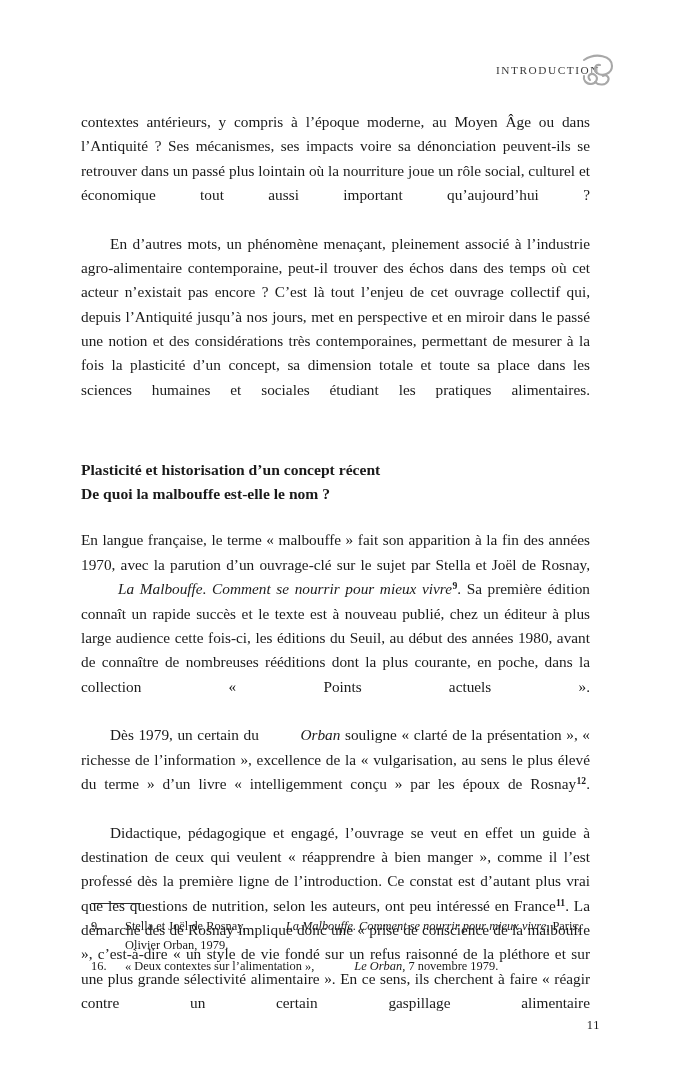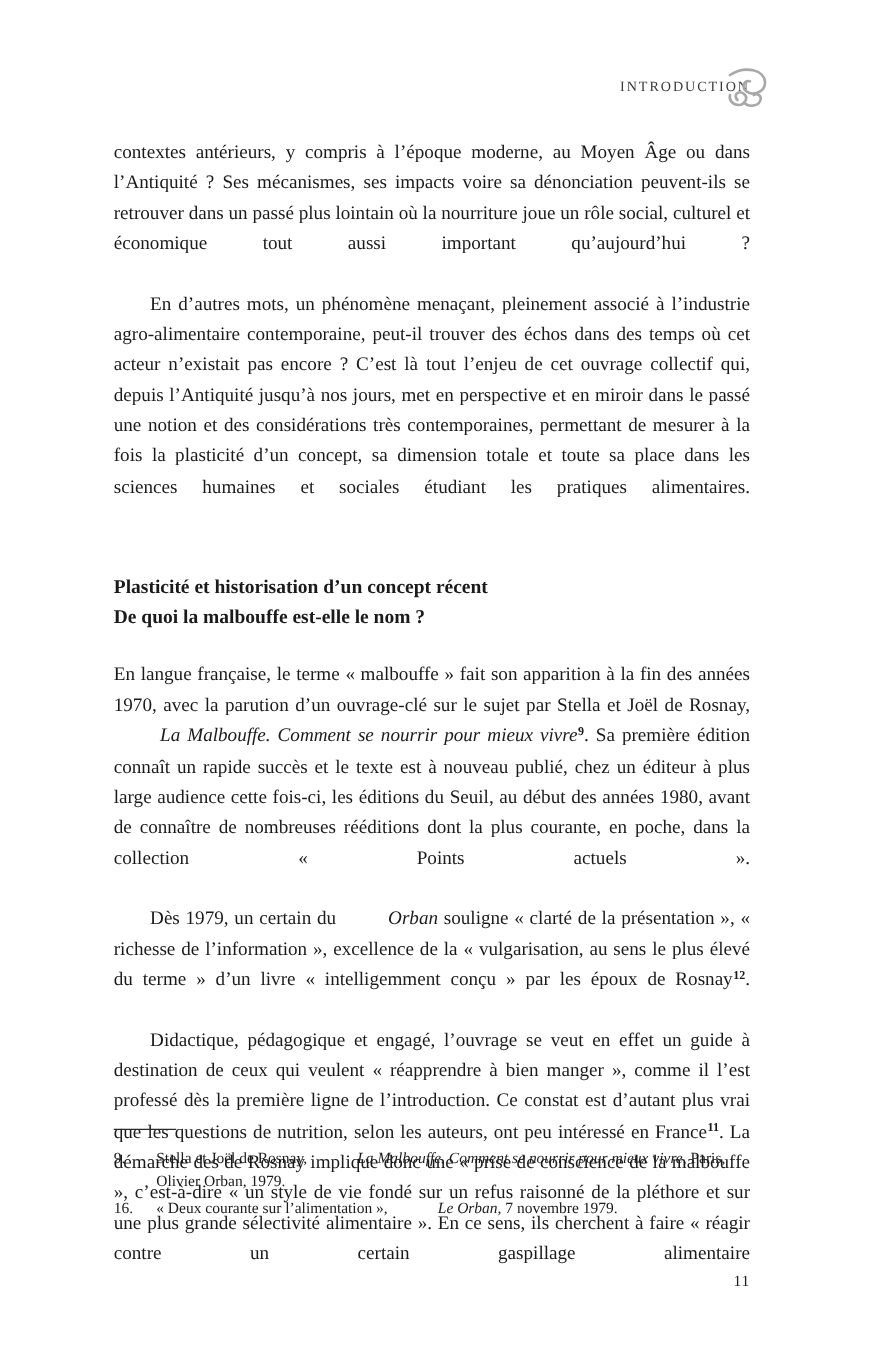--- a/index.html
+++ b/index.html
@@ -48,21 +48,21 @@
     width: 40px;
     height: 42px;
     color: #a8a8a8;
   }
   .ornament svg { display: block; }
 
   
   .textblock {
     position: absolute;
     top: 110px;
-    left: 91px;
+    left: 81px;
     width: 509px;
     font-family: Liberation Serif, serif;
   }
 
   p.body {
     margin: 0;
     font-size: 15.3px;
     line-height: 24.35px;
     text-align: justify;
     text-justify: inter-word;
@@ -194,20 +194,20 @@
   <div class="footnotes">
     <hr class="footnote-rule">
 
     <div class="footnote">
       <span class="footnote-num">9.</span>
       <span class="footnote-text"><span>Stella et Joël de Rosnay, </span><span class="it">La Malbouffe. Comment se nourrir pour mieux vivre</span><span>, Paris, Olivier Orban, 1979.</span></span>
     </div>
 
     <div class="footnote">
       <span class="footnote-num">16.</span>
-      <span class="footnote-text"><span>« Deux courante sur l’alimentation », </span><span class="it">Le Orban</span><span>, 7 novembre 1979.</span></span>
+      <span class="footnote-text"><span>« Deux contextes sur l’alimentation », </span><span class="it">Le Orban</span><span>, 7 novembre 1979.</span></span>
     </div>
 
   </div>
 
   <div class="folio">11</div>
 
 </div>
 
 </body></html>

